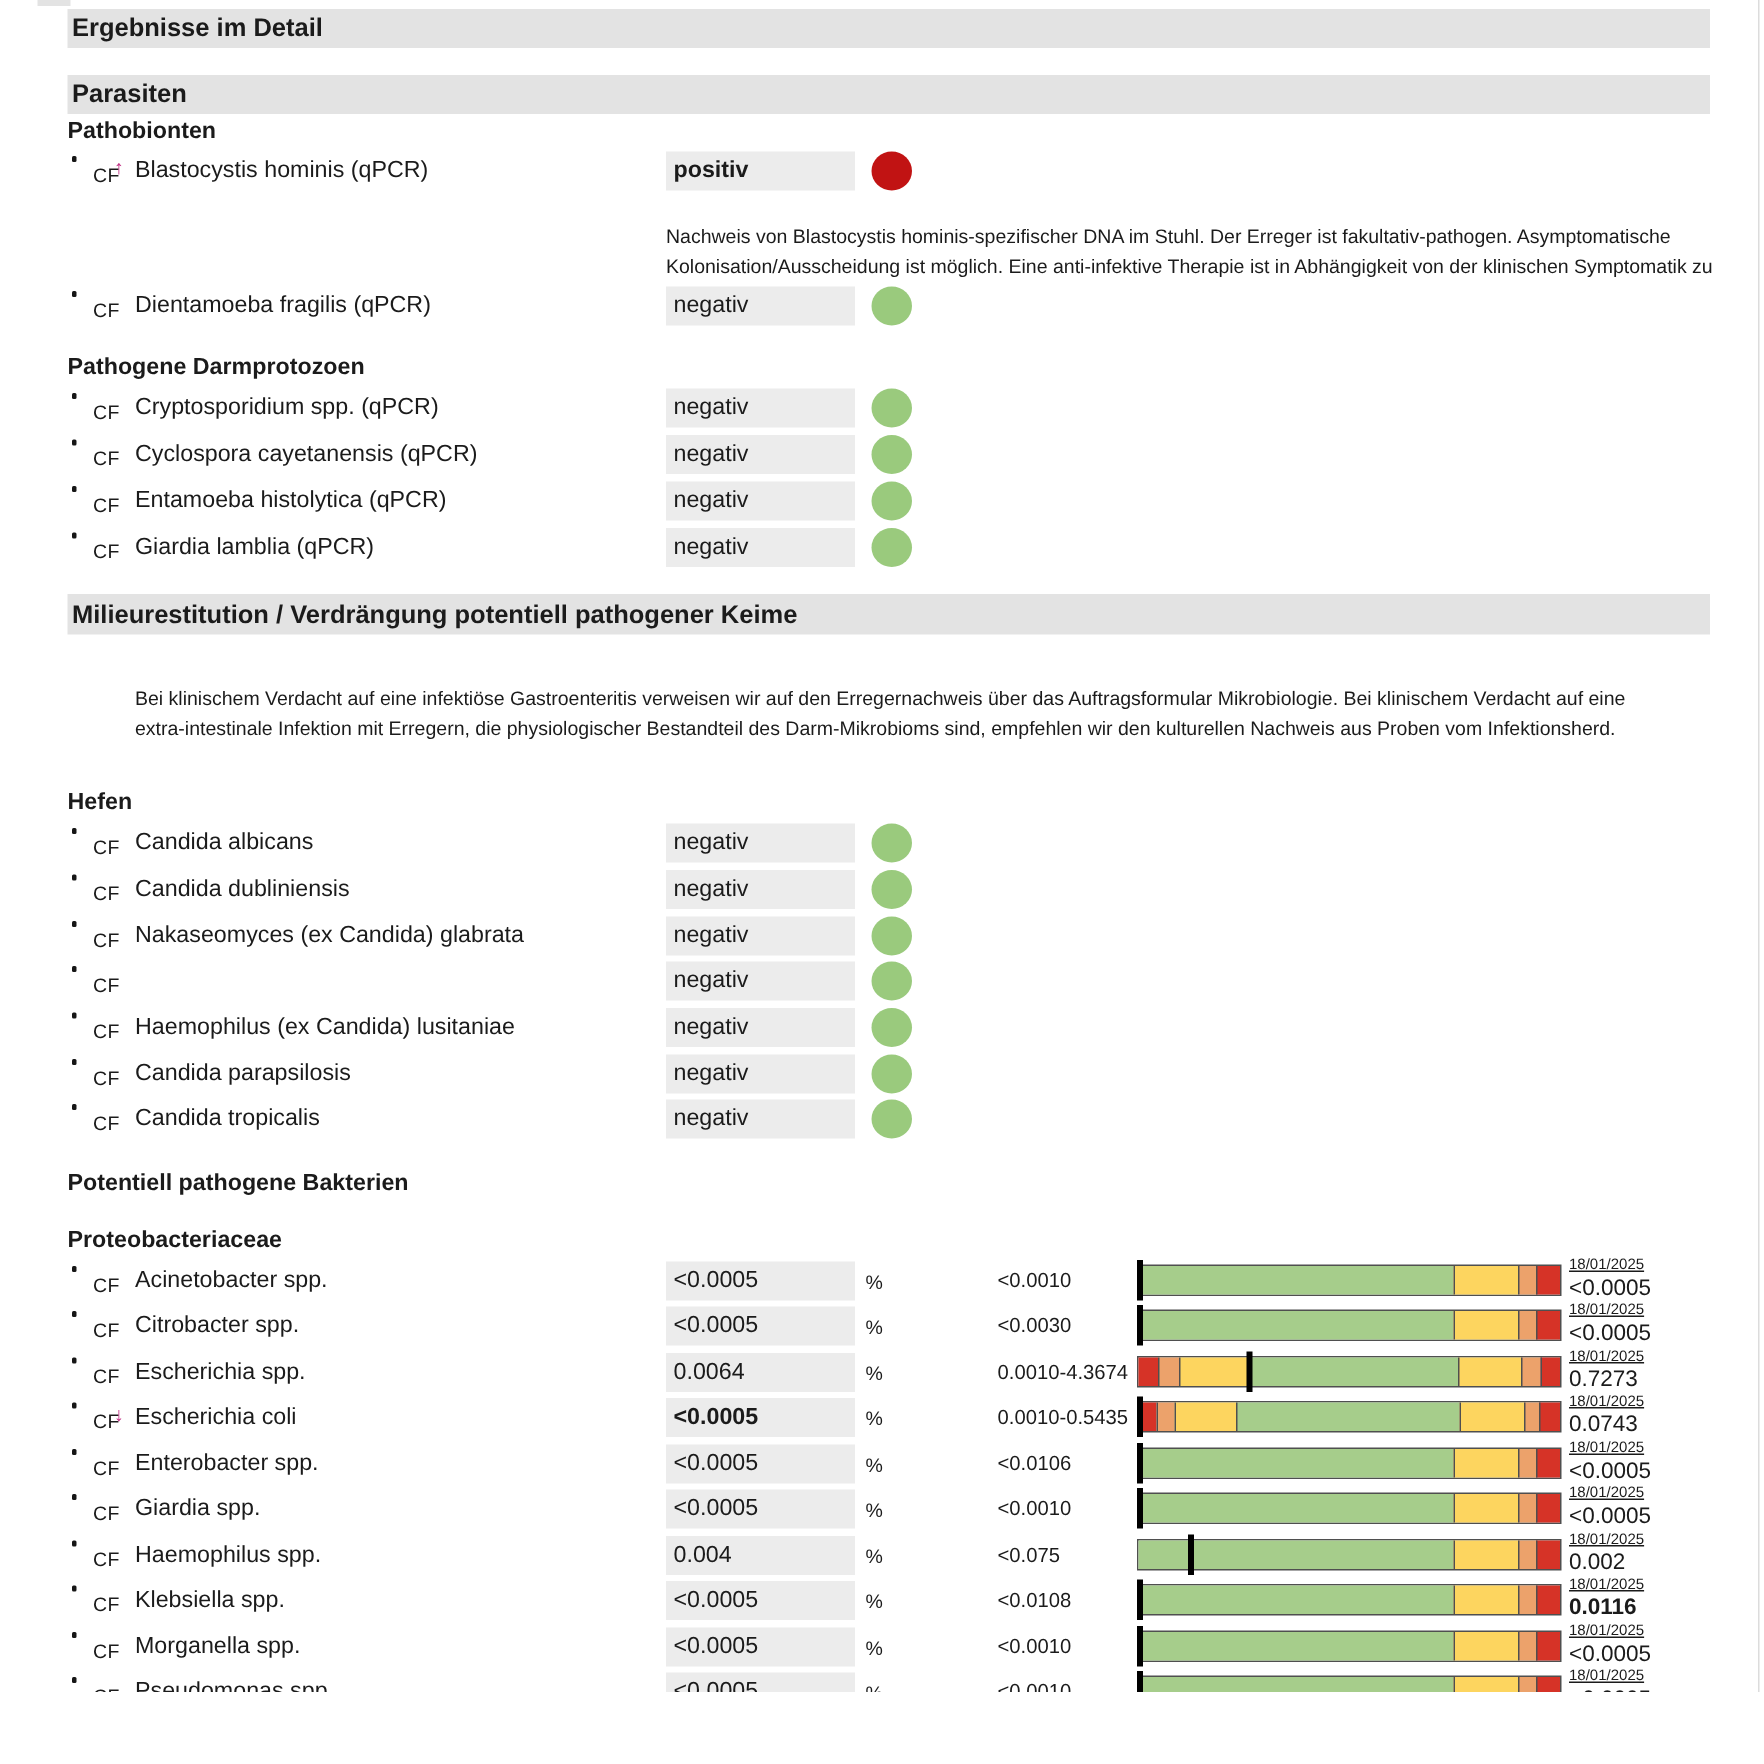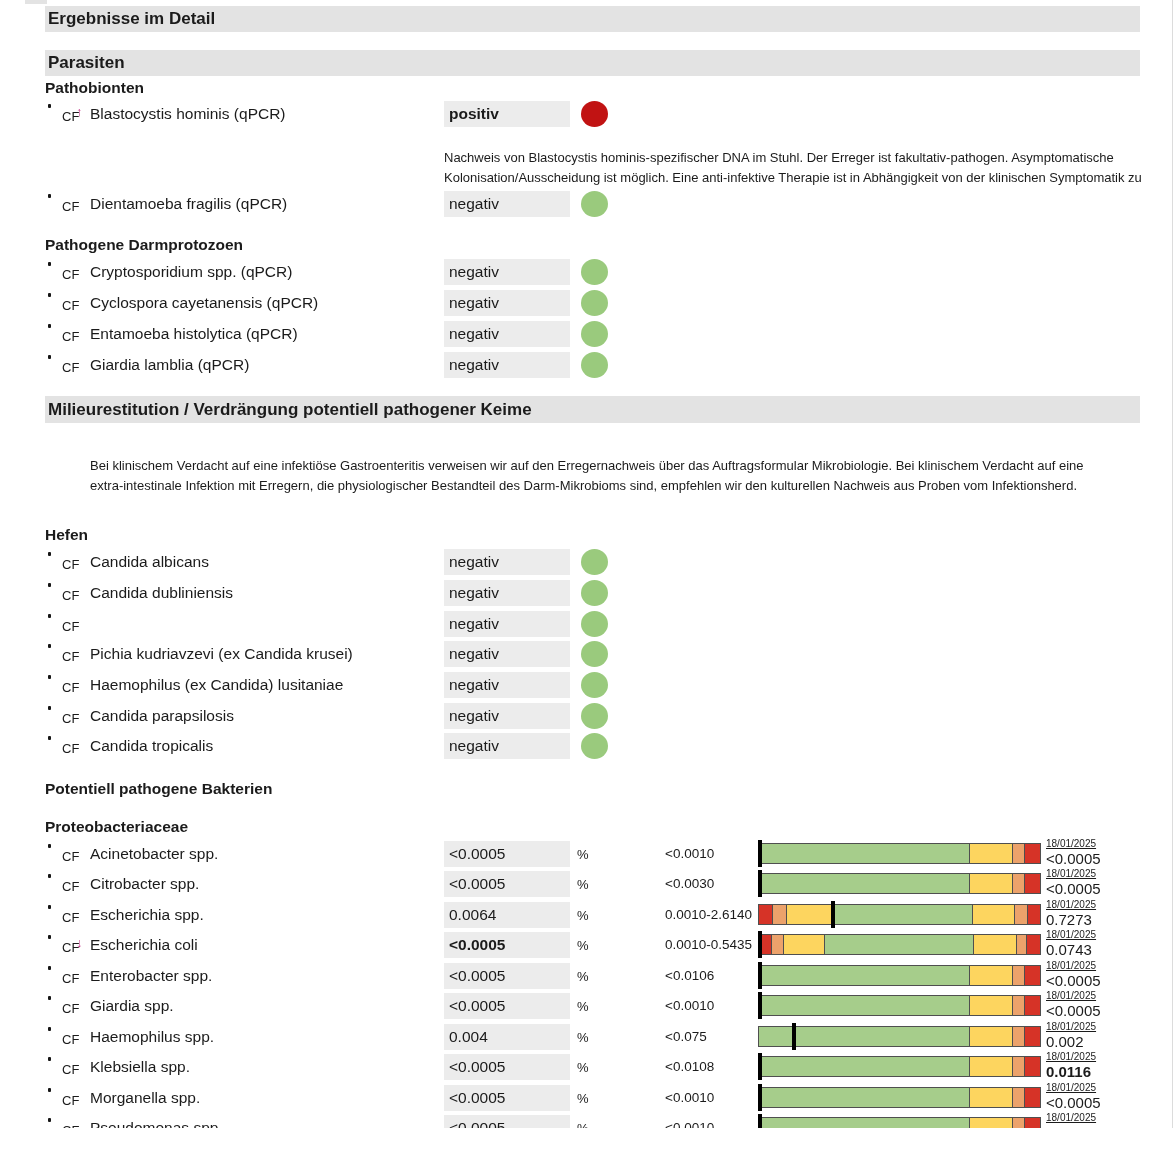--- a/index.html
+++ b/index.html
@@ -108,27 +108,27 @@
   <div class="row" style="top:580px">
     <span class="fn"></span>
     <span class="cf">CF</span>
     <span class="nm">Candida dubliniensis</span>
     <span class="vb">negativ</span>
     <span class="dot" style="background: rgb(154, 202, 125);"></span>
   </div>
   <div class="row" style="top:611px">
     <span class="fn"></span>
     <span class="cf">CF</span>
+    <span class="nm">Nakaseomyces (ex Candida) glabrata</span>
     <span class="vb">negativ</span>
     <span class="dot" style="background: rgb(154, 202, 125);"></span>
   </div>
   <div class="row" style="top:641px">
     <span class="fn"></span>
     <span class="cf">CF</span>
-    <span class="nm">Pichia kudriavzevi (ex Candida krusei)</span>
     <span class="vb">negativ</span>
     <span class="dot" style="background: rgb(154, 202, 125);"></span>
   </div>
   <div class="row" style="top:672px">
     <span class="fn"></span>
     <span class="cf">CF</span>
     <span class="nm">Haemophilus (ex Candida) lusitaniae</span>
     <span class="vb">negativ</span>
     <span class="dot" style="background: rgb(154, 202, 125);"></span>
   </div>
@@ -187,21 +187,21 @@
         <span class="d">18/01/2025</span>
         <span class="pv">&lt;0.0005</span>
       </span>
   </div>
   <div class="row" style="top:902px">
     <span class="fn"></span>
     <span class="cf">CF</span>
     <span class="nm">Escherichia spp.</span>
     <span class="vb">0.0064</span>
     <span class="pct">%</span>
-    <span class="rng">0.0010-2.6140</span>
+    <span class="rng">0.0010-4.3674</span>
     <span class="bar">
         <i style="width: 4.7%; background: rgb(214, 51, 39);"></i>
         <i style="width: 5%; background: rgb(236, 162, 107);"></i>
         <i style="width: 16.3%; background: rgb(253, 213, 95);"></i>
         <i style="width: 49.8%; background: rgb(166, 205, 139);"></i>
         <i style="width: 15%; background: rgb(253, 213, 95);"></i>
         <i style="width: 4.5%; background: rgb(236, 162, 107);"></i>
         <i style="width: 4.7%; background: rgb(214, 51, 39);"></i>
         <b style="left: calc(26.3% - 2px);"></b>
       </span>

